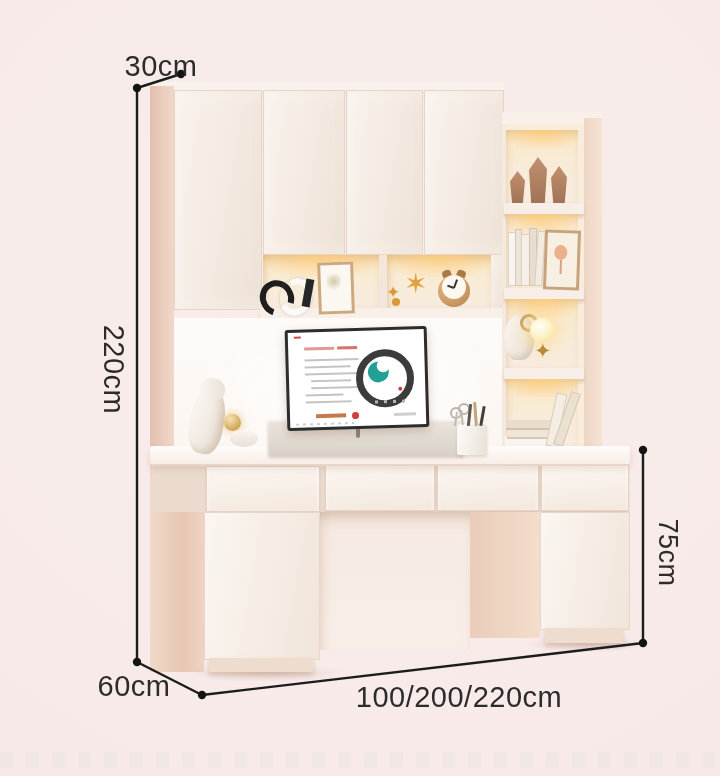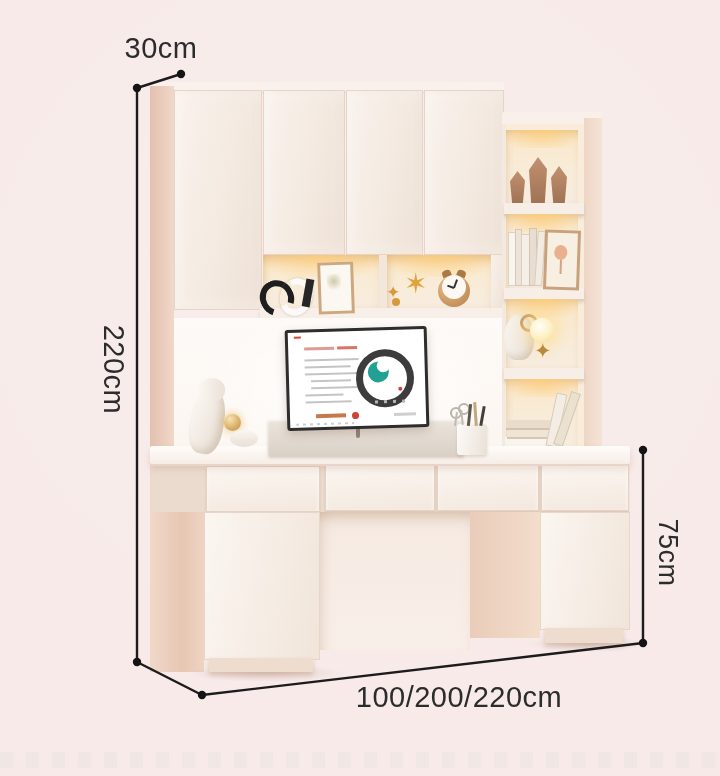--- a/index.html
+++ b/index.html
@@ -187,21 +187,21 @@
   #sc-blade2{left:461px;top:410px;width:2px;height:15px;background:#c0bbb2;transform:rotate(-6deg);}
   .pen{width:3px;}
   #pen-1{left:468px;top:404px;height:22px;background:#5d564e;transform:rotate(6deg);}
   #pen-2{left:474px;top:402px;height:24px;background:#bfa77f;transform:rotate(-4deg);}
   #pen-3{left:481px;top:406px;height:20px;background:#43403c;transform:rotate(10deg);}
 
   
   #dims{left:0;top:0;width:720px;height:776px;z-index:50;pointer-events:none;}
   .dim-label{position:absolute;z-index:60;font-size:29px;font-weight:500;color:#2c2c2c;
     letter-spacing:.5px;text-align:center;}
-  #lbl-30{left:118px;top:32px;width:86px;}
+  #lbl-30{left:118px;top:50px;width:86px;}
   #lbl-220{left:64px;top:353px;width:98px;transform:rotate(90deg);}
   #lbl-60{left:86px;top:670px;width:96px;}
   #lbl-width{left:346px;top:681px;width:226px;}
   #lbl-75{left:620px;top:537px;width:94px;font-size:27px;}
   #lbl-75{transform:rotate(90deg);}
 </style>
 </head>
 <body>
 
 <div class="stage">
@@ -345,17 +345,18 @@
         <circle cx="137" cy="88" r="4.2"></circle>
       <circle cx="137" cy="662" r="4.2"></circle>
         <circle cx="202" cy="695" r="4.2"></circle>
       <circle cx="643" cy="643" r="4.2"></circle>
         <circle cx="643" cy="450" r="4.2"></circle>
     </g>
   </svg>
 
   <div class="dim-label" id="lbl-30">30cm</div>
   <div class="dim-label" id="lbl-220">220cm</div>
+  <div class="dim-label" id="lbl-60">60cm</div>
   <div class="dim-label" id="lbl-width">100/200/220cm</div>
   <div class="dim-label" id="lbl-75">75cm</div>
 
   <div class="abs" id="wm"></div>
 </div>
 
 </body></html>

